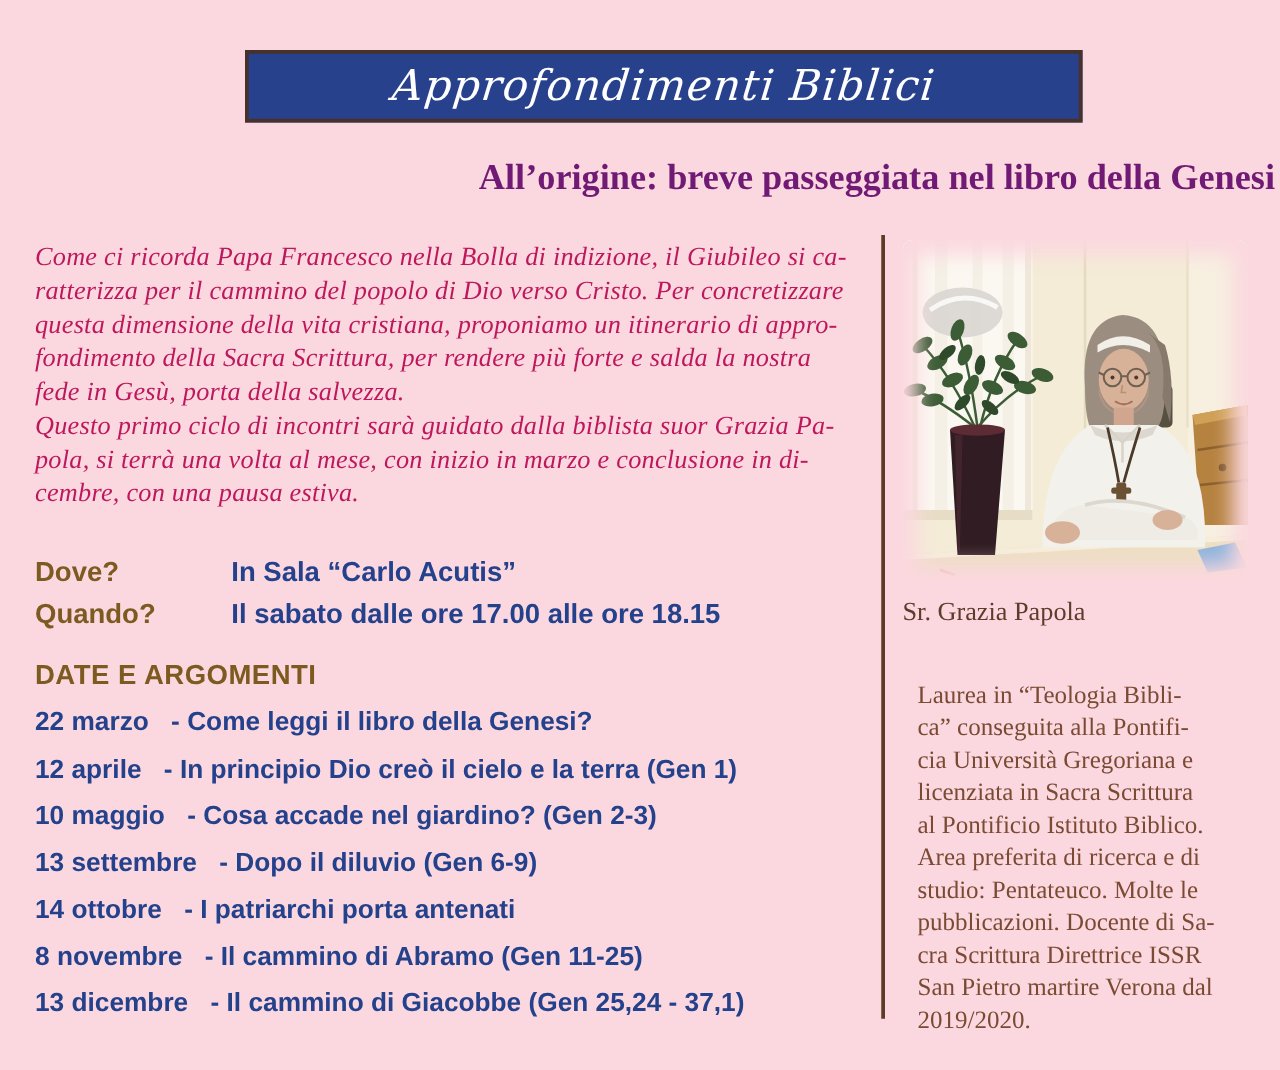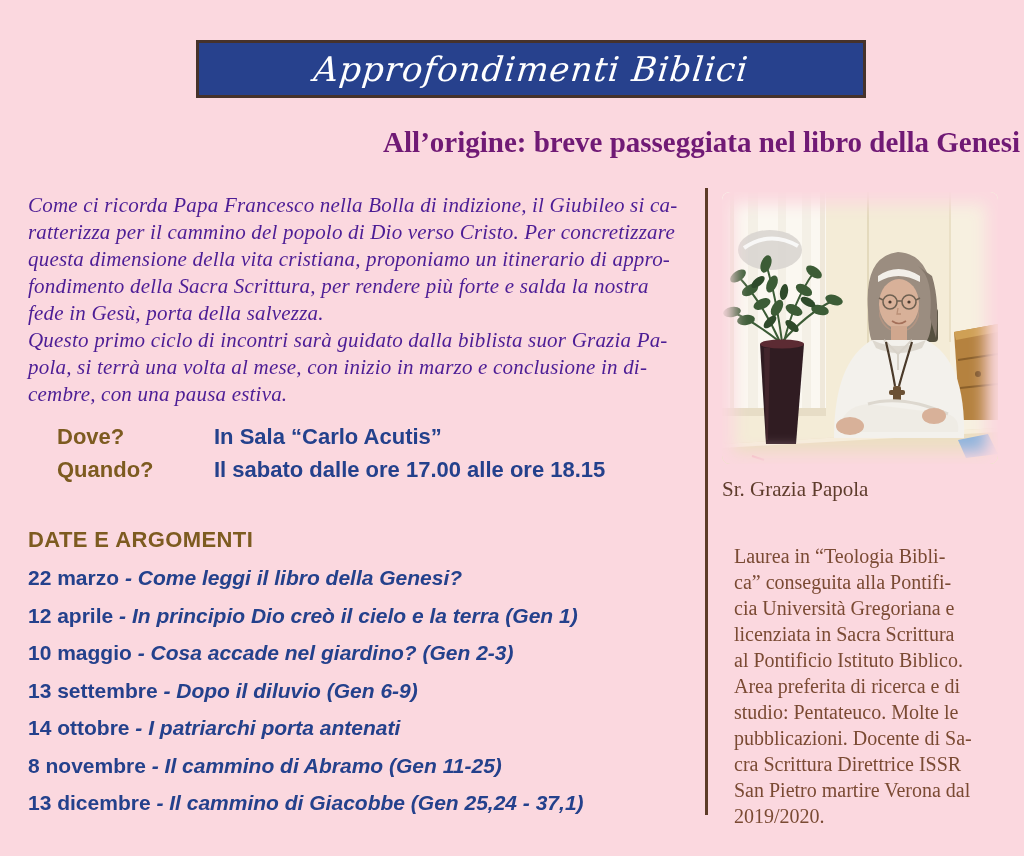--- a/index.html
+++ b/index.html
@@ -40,46 +40,46 @@
     font-size: 29px;
     color: #701a75;
   }
   
   .intro {
     position: absolute; left: 28px; top: 192px; width: 670px;
     font-family: "Liberation Serif", serif;
     font-style: italic;
     font-size: 21px;
     line-height: 27px;
-    color: #4c1d95;
+    color: #be185d;
     white-space: pre-line;
     letter-spacing: 0.2px;
   }
   
   .info-rows {
-    position: absolute; left: 28px; top: 420px; width: 660px; margin-left: 29px;
+    position: absolute; left: 28px; top: 441px; width: 660px;
   }
   .info-row { line-height: 33px; font-size: 22px; font-weight: bold; }
   .info-label {
     display: inline-block; width: 157px;
     color: #7d5b20;
   }
   .info-value { color: #24418c; }
   
   .schedule-heading {
     position: absolute; left: 28px; top: 527px;
     font-size: 22px; font-weight: bold;
     color: #7d5b20; letter-spacing: 0.4px; text-align: center;
   }
   .schedule-list {
     position: absolute; left: 28px; top: 559px; width: 670px;
   }
   .schedule-item { line-height: 37.5px; font-size: 21px; color: #24418c; }
   .schedule-date { font-weight: bold; }
-  .schedule-topic { font-style: italic; font-weight: 600; }
+  .schedule-topic { font-weight: 600; margin-left: 12px; }
   
   .divider {
     position: absolute; left: 705px; top: 188px;
     width: 3px; height: 627px;
     background: #5e3c28;
   }
   
   .photo-frame {
     position: absolute; left: 722px; top: 192px;
     width: 276px; height: 272px;

